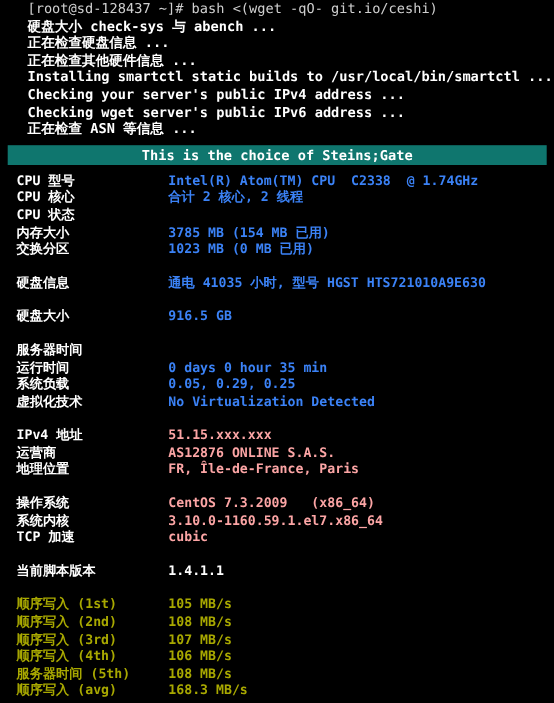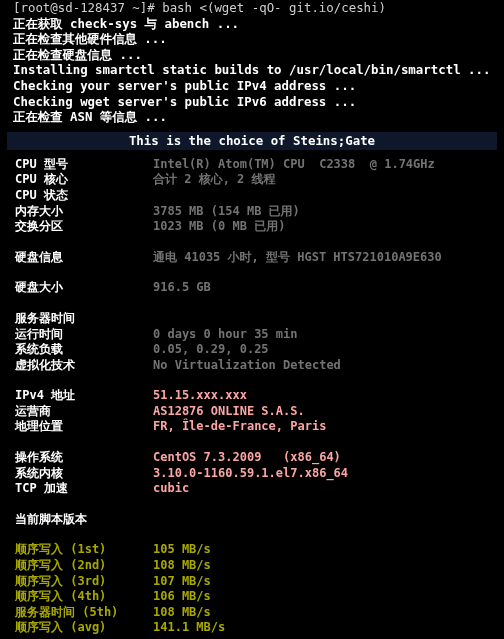--- a/index.html
+++ b/index.html
@@ -26,33 +26,34 @@
   
   .line {
     height: 15.6px;
     line-height: 15.6px;
     font-size: 12.4px;
     white-space: pre;
     letter-spacing: 0px;
   }
   .log-line {
     padding-left: 13px;
+    margin-left: 12px;
   }
   .log-line.prompt   { color: #cfcfcf; font-weight: normal; }
   .log-line.zh       { color: #ffffff; font-weight: bold; }
   .log-line.en       { color: #ffffff; font-weight: bold; }
 
   
   .banner-wrap {
     padding: 0 7px 0 7px;
     margin-top: 7px;
     margin-bottom: 7px;
   }
   .banner {
-    background: #0f172a;
+    background: #0f766e;
     color: #ffffff;
     font-weight: bold;
     font-size: 12.4px;
     height: 18px;
     line-height: 18px;
     text-align: center;
     white-space: pre;
   }
 
   
@@ -69,39 +70,39 @@
     padding-left: 15px;
     box-sizing: border-box;
     color: #ffffff;
     font-weight: bold;
   }
   .info-row .v {
     flex: 1 1 auto;
     white-space: pre;
   }
   
-  .v.cyan   { color: #737373; font-weight: bold; }
+  .v.cyan   { color: #3b82f6; font-weight: bold; }
   .v.green  { color: #fca5a5; font-weight: bold; }
   .v.white  { color: #ffffff; font-weight: bold; }
   .v.yellow { color: #a8a800; font-weight: bold; }
 
   
   .k.yellow { color: #a8a800; font-weight: bold; }
   .gap-md { height: 15px; }
 </style>
 </head>
 <body>
 
 <div id="terminal">
 
   <div id="log-block">
       <div class="line log-line prompt">[root@sd-128437 ~]# bash &lt;(wget -qO- git.io/ceshi)</div>
-      <div class="line log-line zh">正在获取 check-sys 与 abench ...</div>
+      <div class="line log-line zh">硬盘大小 check-sys 与 abench ...</div>
+      <div class="line log-line zh">正在检查硬盘信息 ...</div>
       <div class="line log-line zh">正在检查其他硬件信息 ...</div>
-      <div class="line log-line zh">正在检查硬盘信息 ...</div>
       <div class="line log-line en">Installing smartctl static builds to /usr/local/bin/smartctl ...</div>
       <div class="line log-line en">Checking your server's public IPv4 address ...</div>
       <div class="line log-line en">Checking wget server's public IPv6 address ...</div>
       <div class="line log-line zh">正在检查 ASN 等信息 ...</div>
     </div>
 
   <div class="banner-wrap">
     <div class="banner">This is the choice of Steins;Gate</div>
   </div>
 
@@ -135,26 +136,26 @@
         <div class="info-row"><span class="k">地理位置</span><span class="v green">FR, Île-de-France, Paris</span></div>
       </div>
       <div class="gap-md"></div>
       <div>
         <div class="info-row"><span class="k">操作系统</span><span class="v green">CentOS 7.3.2009   (x86_64)</span></div>
         <div class="info-row"><span class="k">系统内核</span><span class="v green">3.10.0-1160.59.1.el7.x86_64</span></div>
         <div class="info-row"><span class="k">TCP 加速</span><span class="v green">cubic</span></div>
       </div>
       <div class="gap-md"></div>
       <div>
-        <div class="info-row"><span class="k">当前脚本版本</span></div>
+        <div class="info-row"><span class="k">当前脚本版本</span><span class="v white">1.4.1.1</span></div>
       </div>
       <div class="gap-md"></div>
       <div>
         <div class="info-row"><span class="k yellow">顺序写入 (1st)</span><span class="v yellow">105 MB/s</span></div>
         <div class="info-row"><span class="k yellow">顺序写入 (2nd)</span><span class="v yellow">108 MB/s</span></div>
         <div class="info-row"><span class="k yellow">顺序写入 (3rd)</span><span class="v yellow">107 MB/s</span></div>
         <div class="info-row"><span class="k yellow">顺序写入 (4th)</span><span class="v yellow">106 MB/s</span></div>
         <div class="info-row"><span class="k yellow">服务器时间 (5th)</span><span class="v yellow">108 MB/s</span></div>
-        <div class="info-row"><span class="k yellow">顺序写入 (avg)</span><span class="v yellow">141.1 MB/s</span></div>
+        <div class="info-row"><span class="k yellow">顺序写入 (avg)</span><span class="v yellow">168.3 MB/s</span></div>
       </div>
     </div>
 
 </div>
 
 </body></html>

